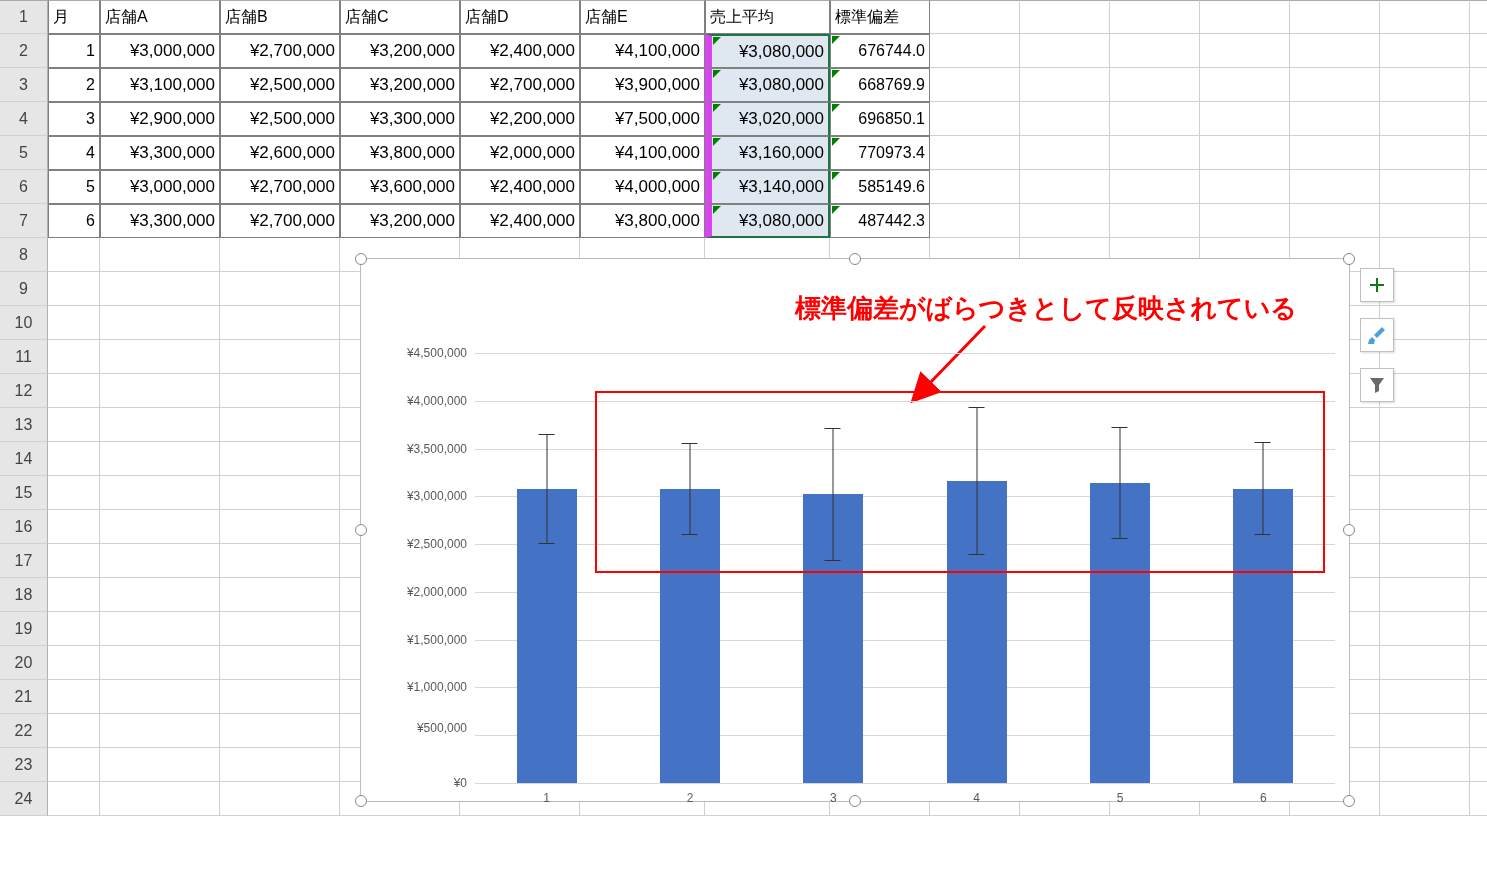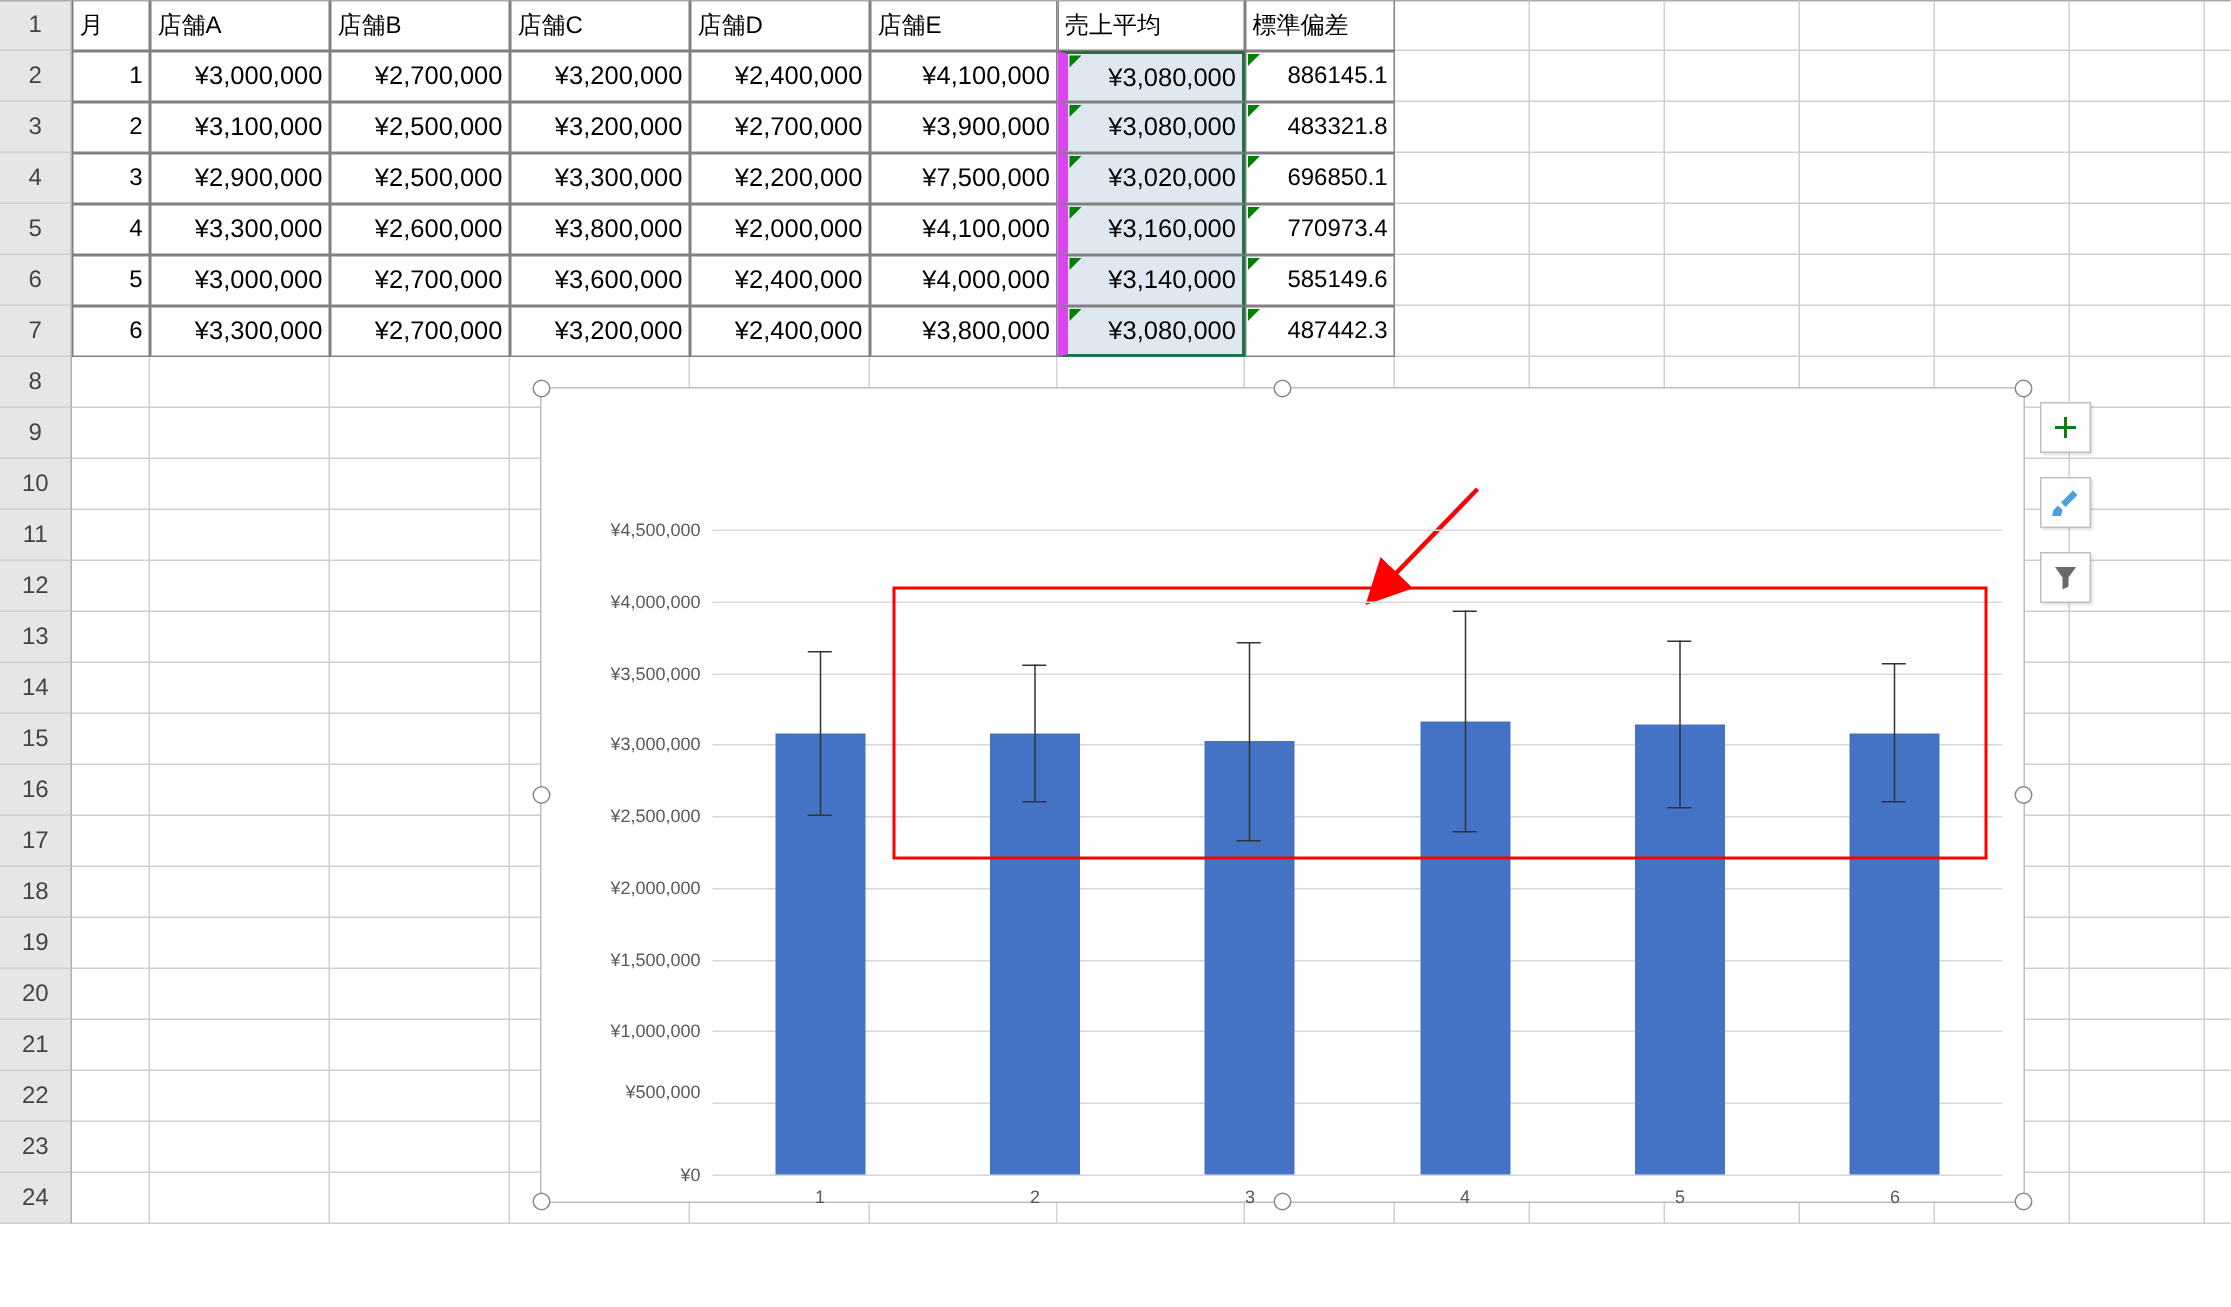--- a/index.html
+++ b/index.html
@@ -200,37 +200,37 @@
     <div class="cell first"></div>
     <div class="cell first"></div>
     <div class="row-header">2</div>
     <div class="cell data-cell num">1</div>
     <div class="cell data-cell money">¥3,000,000</div>
     <div class="cell data-cell money">¥2,700,000</div>
     <div class="cell data-cell money">¥3,200,000</div>
     <div class="cell data-cell money">¥2,400,000</div>
     <div class="cell data-cell money">¥4,100,000</div>
     <div class="cell data-cell money selected green-triangle top left right">¥3,080,000</div>
-    <div class="cell data-cell num green-triangle">886145.1</div>
+    <div class="cell data-cell num green-triangle">676744.0</div>
     <div class="cell"></div>
     <div class="cell"></div>
     <div class="cell"></div>
     <div class="cell"></div>
     <div class="cell"></div>
     <div class="cell"></div>
     <div class="cell"></div>
     <div class="row-header">3</div>
     <div class="cell data-cell num">2</div>
     <div class="cell data-cell money">¥3,100,000</div>
     <div class="cell data-cell money">¥2,500,000</div>
     <div class="cell data-cell money">¥3,200,000</div>
     <div class="cell data-cell money">¥2,700,000</div>
     <div class="cell data-cell money">¥3,900,000</div>
     <div class="cell data-cell money selected green-triangle left right">¥3,080,000</div>
-    <div class="cell data-cell num green-triangle">483321.8</div>
+    <div class="cell data-cell num green-triangle">668769.9</div>
     <div class="cell"></div>
     <div class="cell"></div>
     <div class="cell"></div>
     <div class="cell"></div>
     <div class="cell"></div>
     <div class="cell"></div>
     <div class="cell"></div>
     <div class="row-header">4</div>
     <div class="cell data-cell num">3</div>
     <div class="cell data-cell money">¥2,900,000</div>
@@ -573,20 +573,21 @@
   <div class="sel-handle" style="left:-6px; top:-6px;"></div>
   <div class="sel-handle" style="left:calc(50% - 6px); top:-6px;"></div>
   <div class="sel-handle" style="right:-6px; top:-6px;"></div>
   <div class="sel-handle" style="left:-6px; top:calc(50% - 6px);"></div>
   <div class="sel-handle" style="right:-6px; top:calc(50% - 6px);"></div>
   <div class="sel-handle" style="left:-6px; bottom:-6px;"></div>
   <div class="sel-handle" style="left:calc(50% - 6px); bottom:-6px;"></div>
   <div class="sel-handle" style="right:-6px; bottom:-6px;"></div>
 
   <div class="chart-body">
+    <div class="annot-text">標準偏差がばらつきとして反映されている</div>
 
     <svg class="arrow-svg" width="100" height="90" style="left:530px; top:48px;">
       <defs>
         <marker id="arrowhead" markerWidth="10" markerHeight="10" refX="2" refY="5" orient="auto">
           <path d="M0,0 L10,5 L0,10 Z" fill="#ff0000"></path>
         </marker>
       </defs>
       <line x1="80" y1="5" x2="22" y2="65" stroke="#ff0000" stroke-width="3" marker-end="url(#arrowhead)"></line>
     </svg>
 

